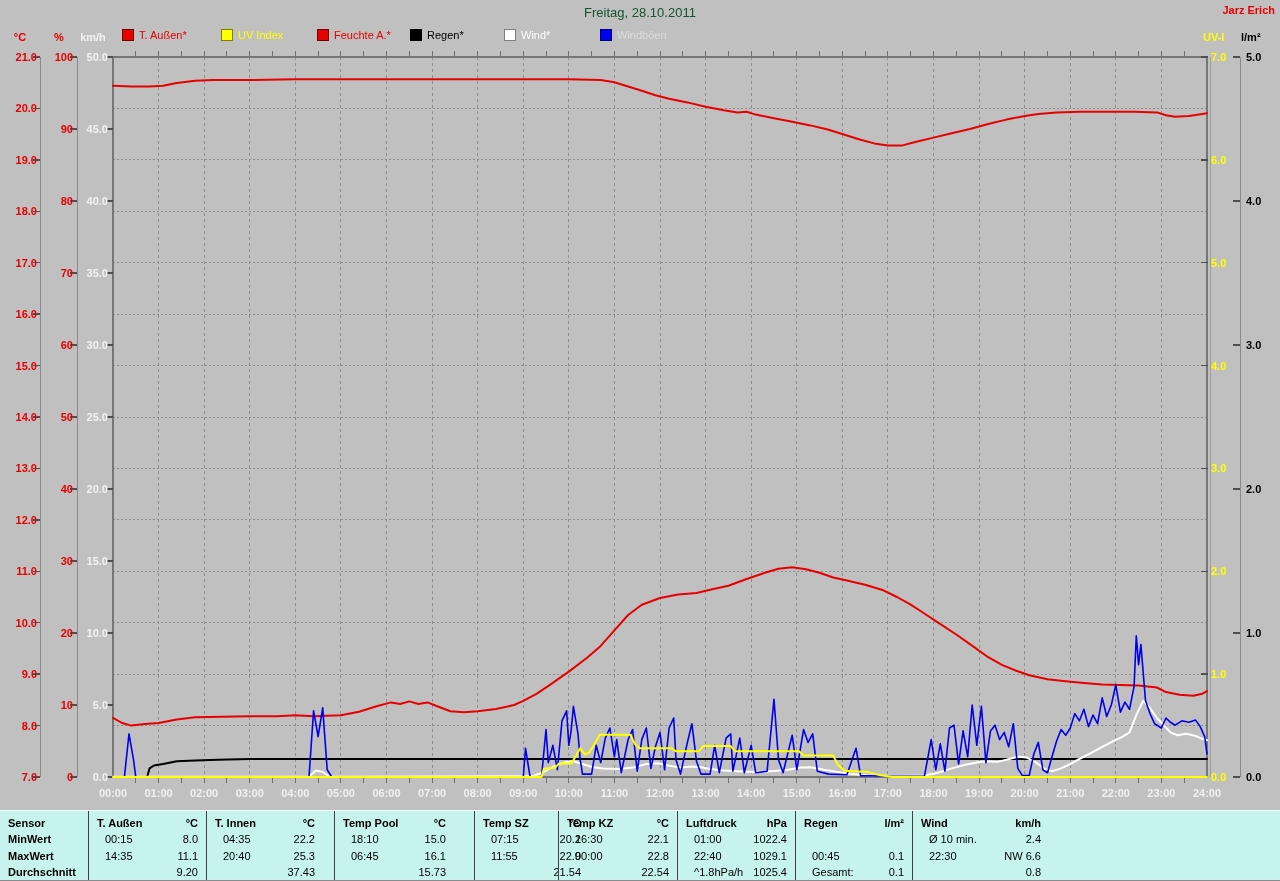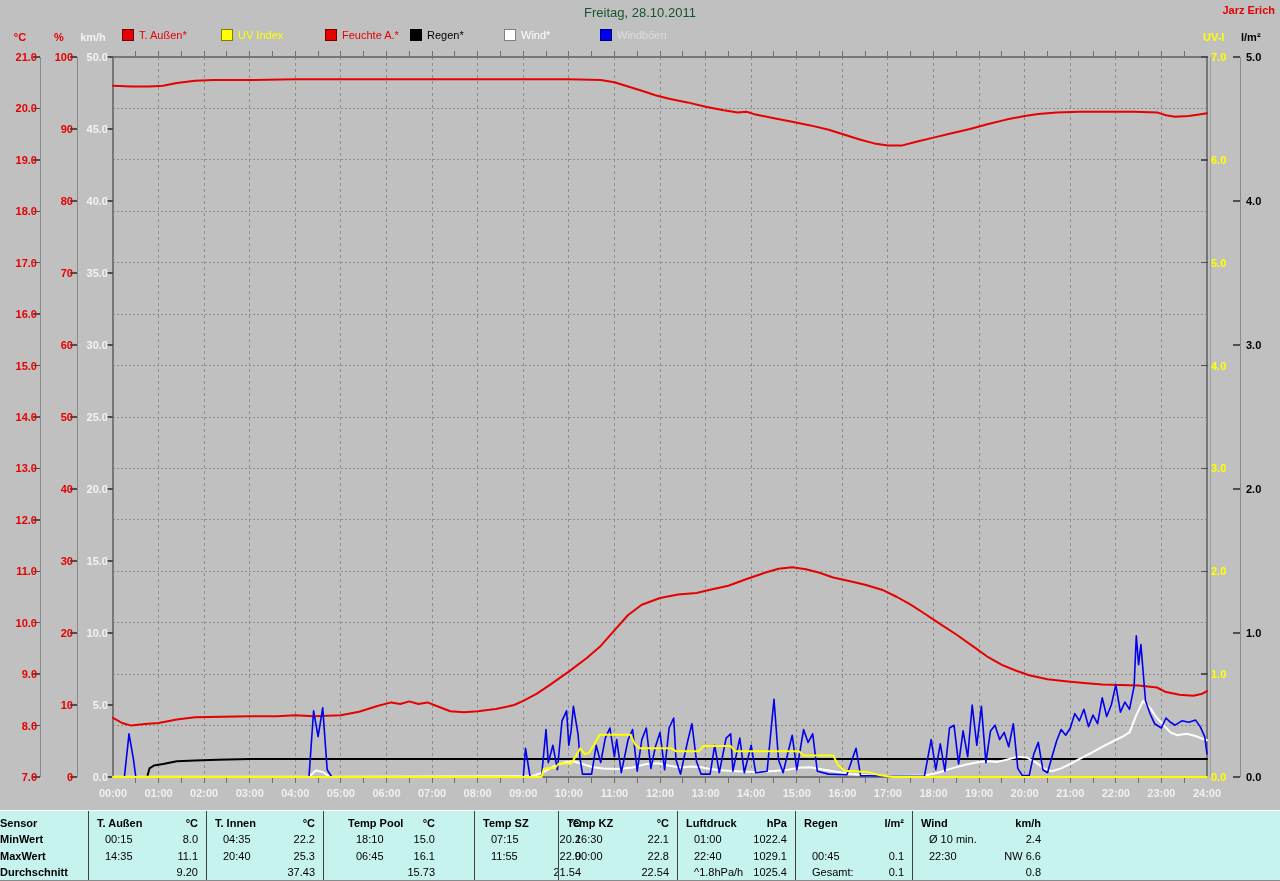--- a/index.html
+++ b/index.html
@@ -15,39 +15,39 @@
   #chart-svg{position:absolute;top:0;left:0;}
   #data-table{position:absolute;top:810px;left:0;width:1280px;height:71px;
     background:#c7f3ef;border-top:1px solid #fbffff;border-bottom:1px solid #8a8a8a;
     box-sizing:border-box;}
   .tcol{position:absolute;top:0;height:100%;box-sizing:border-box;padding-top:4px;overflow:hidden;}
   .tsep{border-left:1px solid #414141;}
   .trow{display:flex;justify-content:space-between;align-items:center;height:16.3px;
     padding:0 8px;font-size:11px;color:#000;white-space:nowrap;}
   .thead{font-weight:bold;}
   .ttime{padding-left:8px;}
-  .rowlab{font-weight:bold;font-size:11px;height:16.3px;display:flex;align-items:center;}
+  .rowlab{font-weight:bold;padding-left:8px;font-size:11px;height:16.3px;display:flex;align-items:center;}
   .wind-inner{width:136px;}
 </style>
 </head>
 <body>
 
 <div id="app">
   <div id="chart-title">Freitag, 28.10.2011</div>
   <div id="watermark">Jarz Erich</div>
   <div id="legend">
       <div class="lg-item" style="left: 122px;">
         <span class="lg-swatch" style="background: rgb(230, 0, 0);"></span>
         <span class="lg-label" style="color: rgb(230, 0, 0);">T. Außen*</span>
       </div>
       <div class="lg-item" style="left: 221px;">
         <span class="lg-swatch" style="background: rgb(255, 255, 0);"></span>
         <span class="lg-label" style="color: rgb(255, 255, 0);">UV Index</span>
       </div>
-      <div class="lg-item" style="left: 325px;">
+      <div class="lg-item" style="left: 317px;">
         <span class="lg-swatch" style="background: rgb(230, 0, 0);"></span>
         <span class="lg-label" style="color: rgb(230, 0, 0);">Feuchte A.*</span>
       </div>
       <div class="lg-item" style="left: 410px;">
         <span class="lg-swatch" style="background: rgb(0, 0, 0);"></span>
         <span class="lg-label" style="color: rgb(0, 0, 0);">Regen*</span>
       </div>
       <div class="lg-item" style="left: 504px;">
         <span class="lg-swatch" style="background: rgb(255, 255, 255);"></span>
         <span class="lg-label" style="color: rgb(255, 255, 255);">Wind*</span>
@@ -368,21 +368,21 @@
         </div>
         <div class="trow">
           <span class="ttime">20:40</span>
           <span>25.3</span>
         </div>
         <div class="trow">
           <span class="ttime"></span>
           <span>37.43</span>
         </div>
       </div>
-      <div class="tcol tsep" style="left: 323px; width: 120px; padding-left: 16px;">
+      <div class="tcol tsep" style="left: 334px; width: 120px;">
         <div class="trow thead">
           <span>Temp Pool</span>
           <span>°C</span>
         </div>
         <div class="trow">
           <span class="ttime">18:10</span>
           <span>15.0</span>
         </div>
         <div class="trow">
           <span class="ttime">06:45</span>

